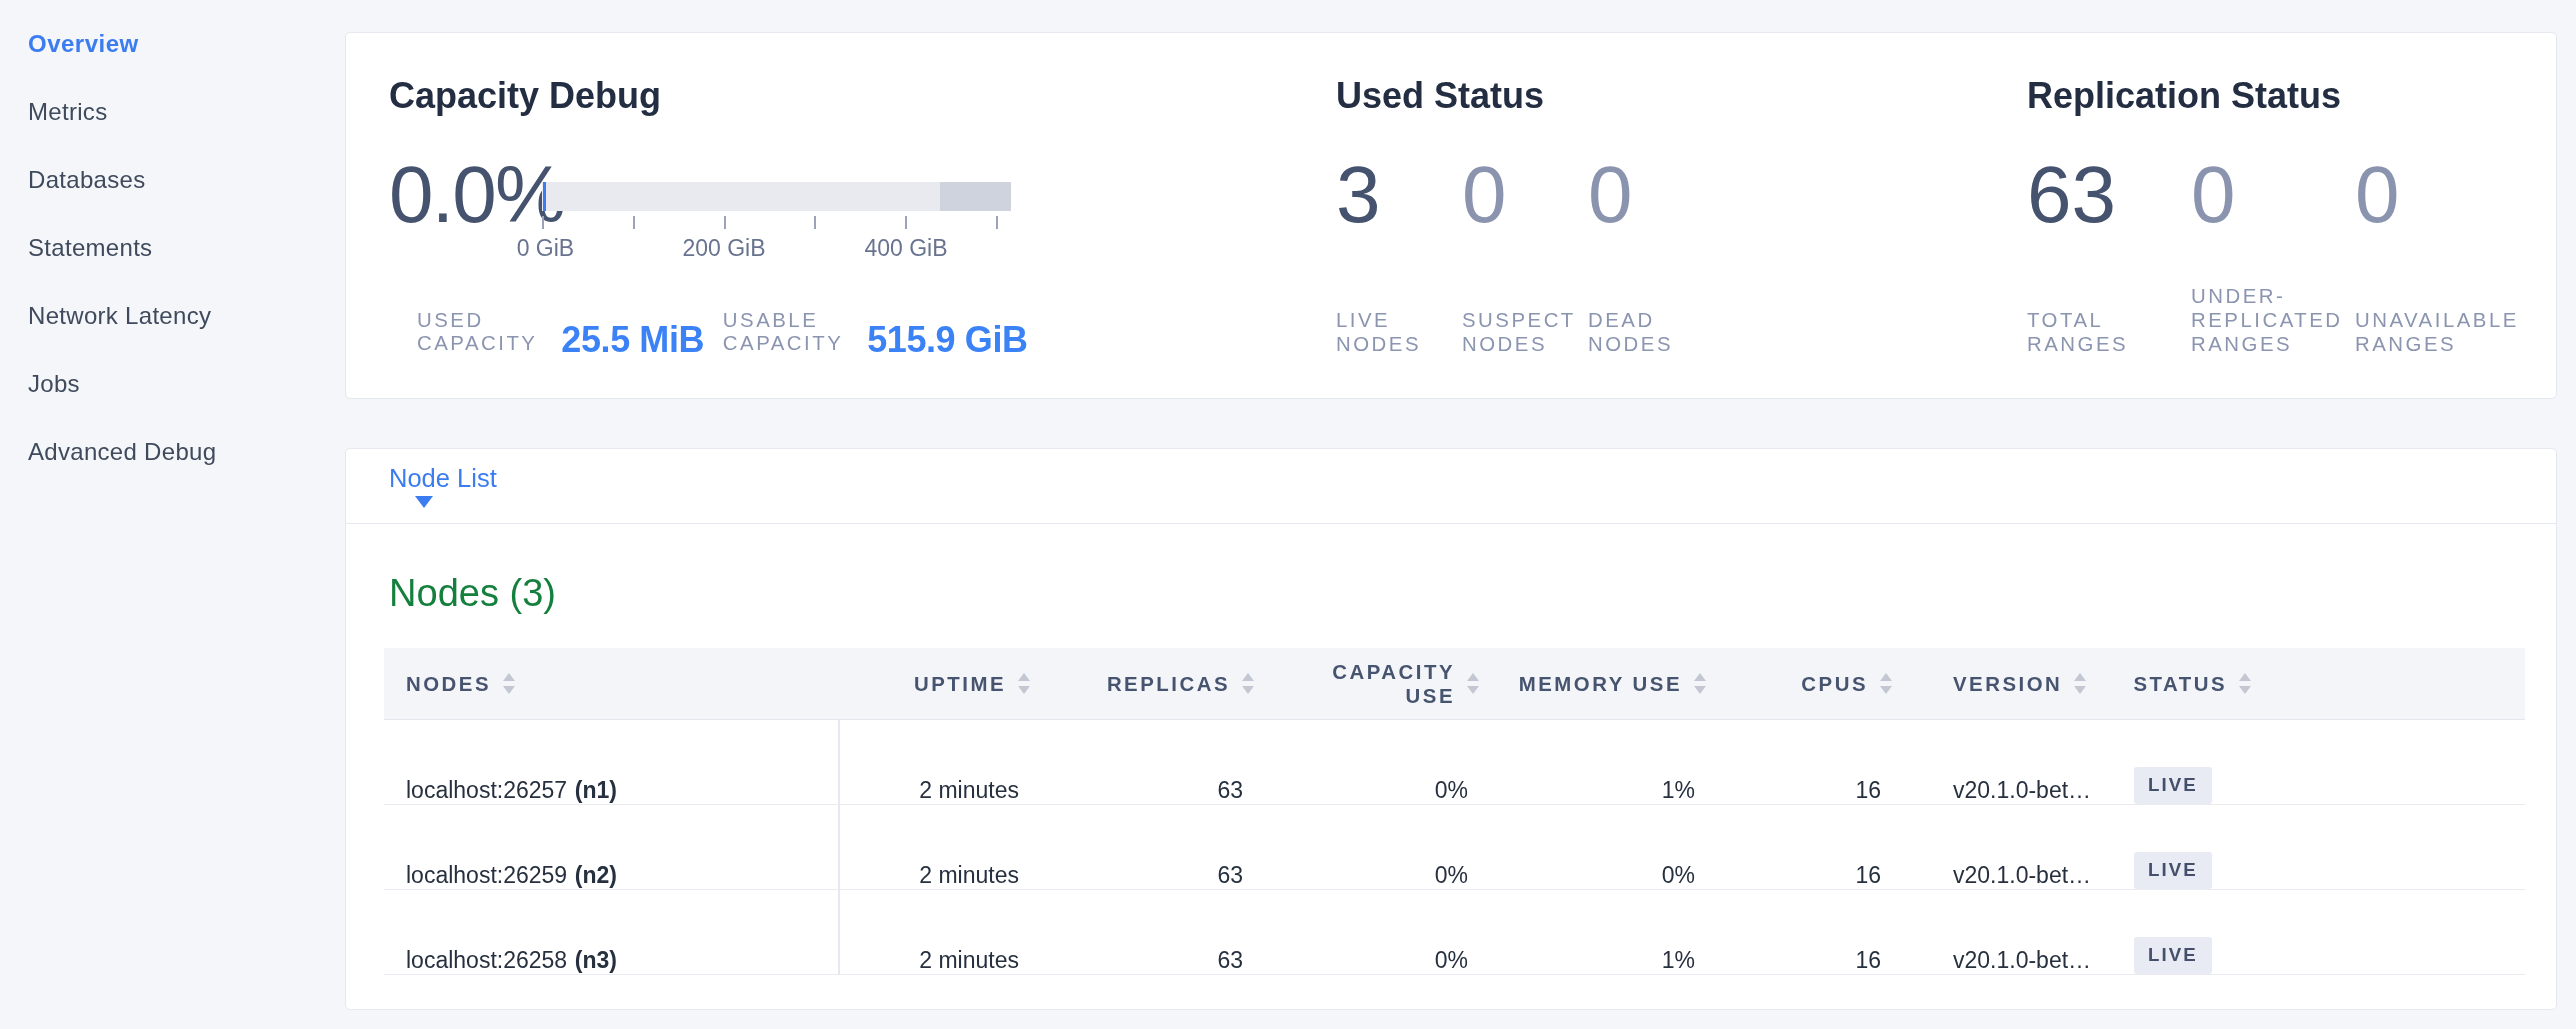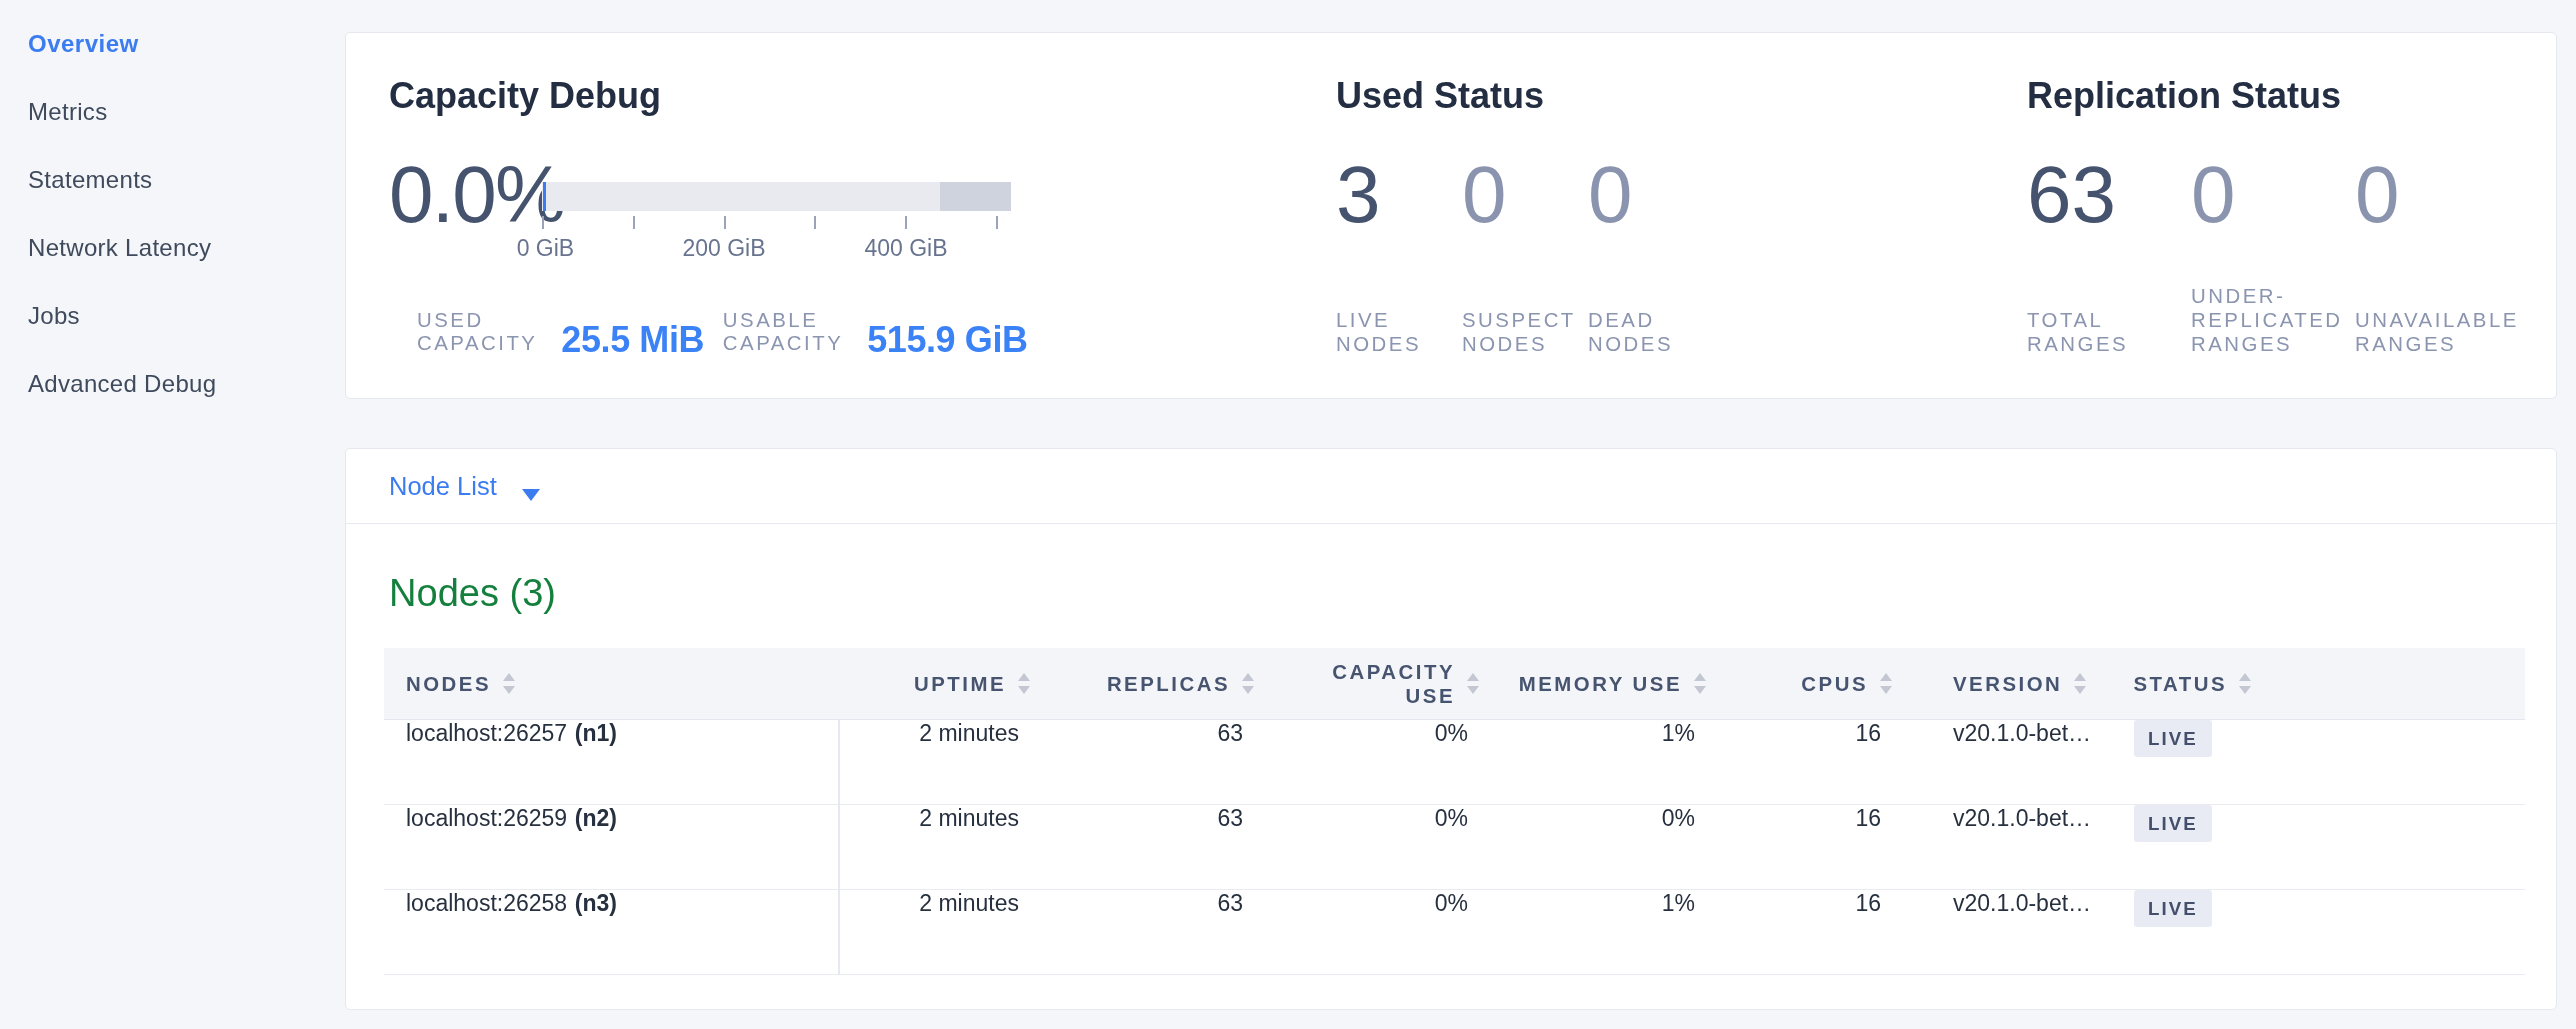--- a/index.html
+++ b/index.html
@@ -85,22 +85,22 @@
     font-size:20.4px; letter-spacing:2.5px; line-height:24px; color:#8b95b0;
     text-transform:uppercase; padding-right:20.4px;
   }
 
   
   .nodelist-bar {
     height:75px; display:flex; align-items:center; padding-left:43px;
     border-bottom:1.7px solid #e7e9f0;
   }
   .nodelist-btn {
-    display:flex; align-items:flex-end; background:none; border:none; cursor:pointer;
-    font-family:inherit; font-size:25.5px; font-weight:500; color:#3b7cf0;
+    display:flex; align-items:flex-start; background:none; border:none; cursor:pointer;
+    font-family:inherit; font-size:25.5px; font-weight:500; color:#3b7cf0;flex-direction:column;
   }
   .caret {
     width:0; height:0; margin-left:25.5px; margin-top:3.4px;
     border-left:9.3px solid transparent; border-right:9.3px solid transparent;
     border-top:12px solid #3b7cf0;
   }
   .nodes-body { padding:0 31px 0 38px; }
   .nodes-title {
     margin-top:51px; margin-left:5.1px; font-size:38px; font-weight:400; color:#15803d;
     line-height:37px;
@@ -124,21 +124,21 @@
     border-left:6.8px solid transparent; border-right:6.8px solid transparent; }
   .sort .up { border-bottom:8.5px solid #c3c7d2; margin-bottom:4.2px; }
   .sort .down { border-top:8.5px solid #c3c7d2; }
 
   .tbody { position:relative; }
   .tbody::before {
     content:""; position:absolute; left:454px; top:0; bottom:0; width:1.7px;
     background:#e7e9f0;
   }
   .tr {
-    display:flex; align-items:flex-start; height:85px;
+    display:flex; align-items:flex-end; height:85px;
     border-bottom:1.7px solid #e9ebf1; cursor:pointer;
   }
   .td { font-size:23px; color:#27303f; }
   .td-right { text-align:right; padding-right:11px; }
 
   .col-nodes    { width:454px; flex:0 0 454px; padding-left:22px; }
   .col-uptime   { width:192px; flex:0 0 192px; }
   .col-replicas { width:224px; flex:0 0 224px; }
   .col-capuse   { width:225px; flex:0 0 225px; }
   .col-capuse .lbl { max-width:127px; }
@@ -155,20 +155,21 @@
   }
 </style>
 </head>
 <body>
 
 <div class="app">
 
   <aside class="sidebar">
     <div class="nav-item active">Overview</div>
     <div class="nav-item">Metrics</div>
+    <div class="nav-item">Databases</div>
     <div class="nav-item">Statements</div>
     <div class="nav-item">Network Latency</div>
     <div class="nav-item">Jobs</div>
     <div class="nav-item">Advanced Debug</div>
   </aside>
 
   <main class="main">
 
     <section class="card summary-card">
 

